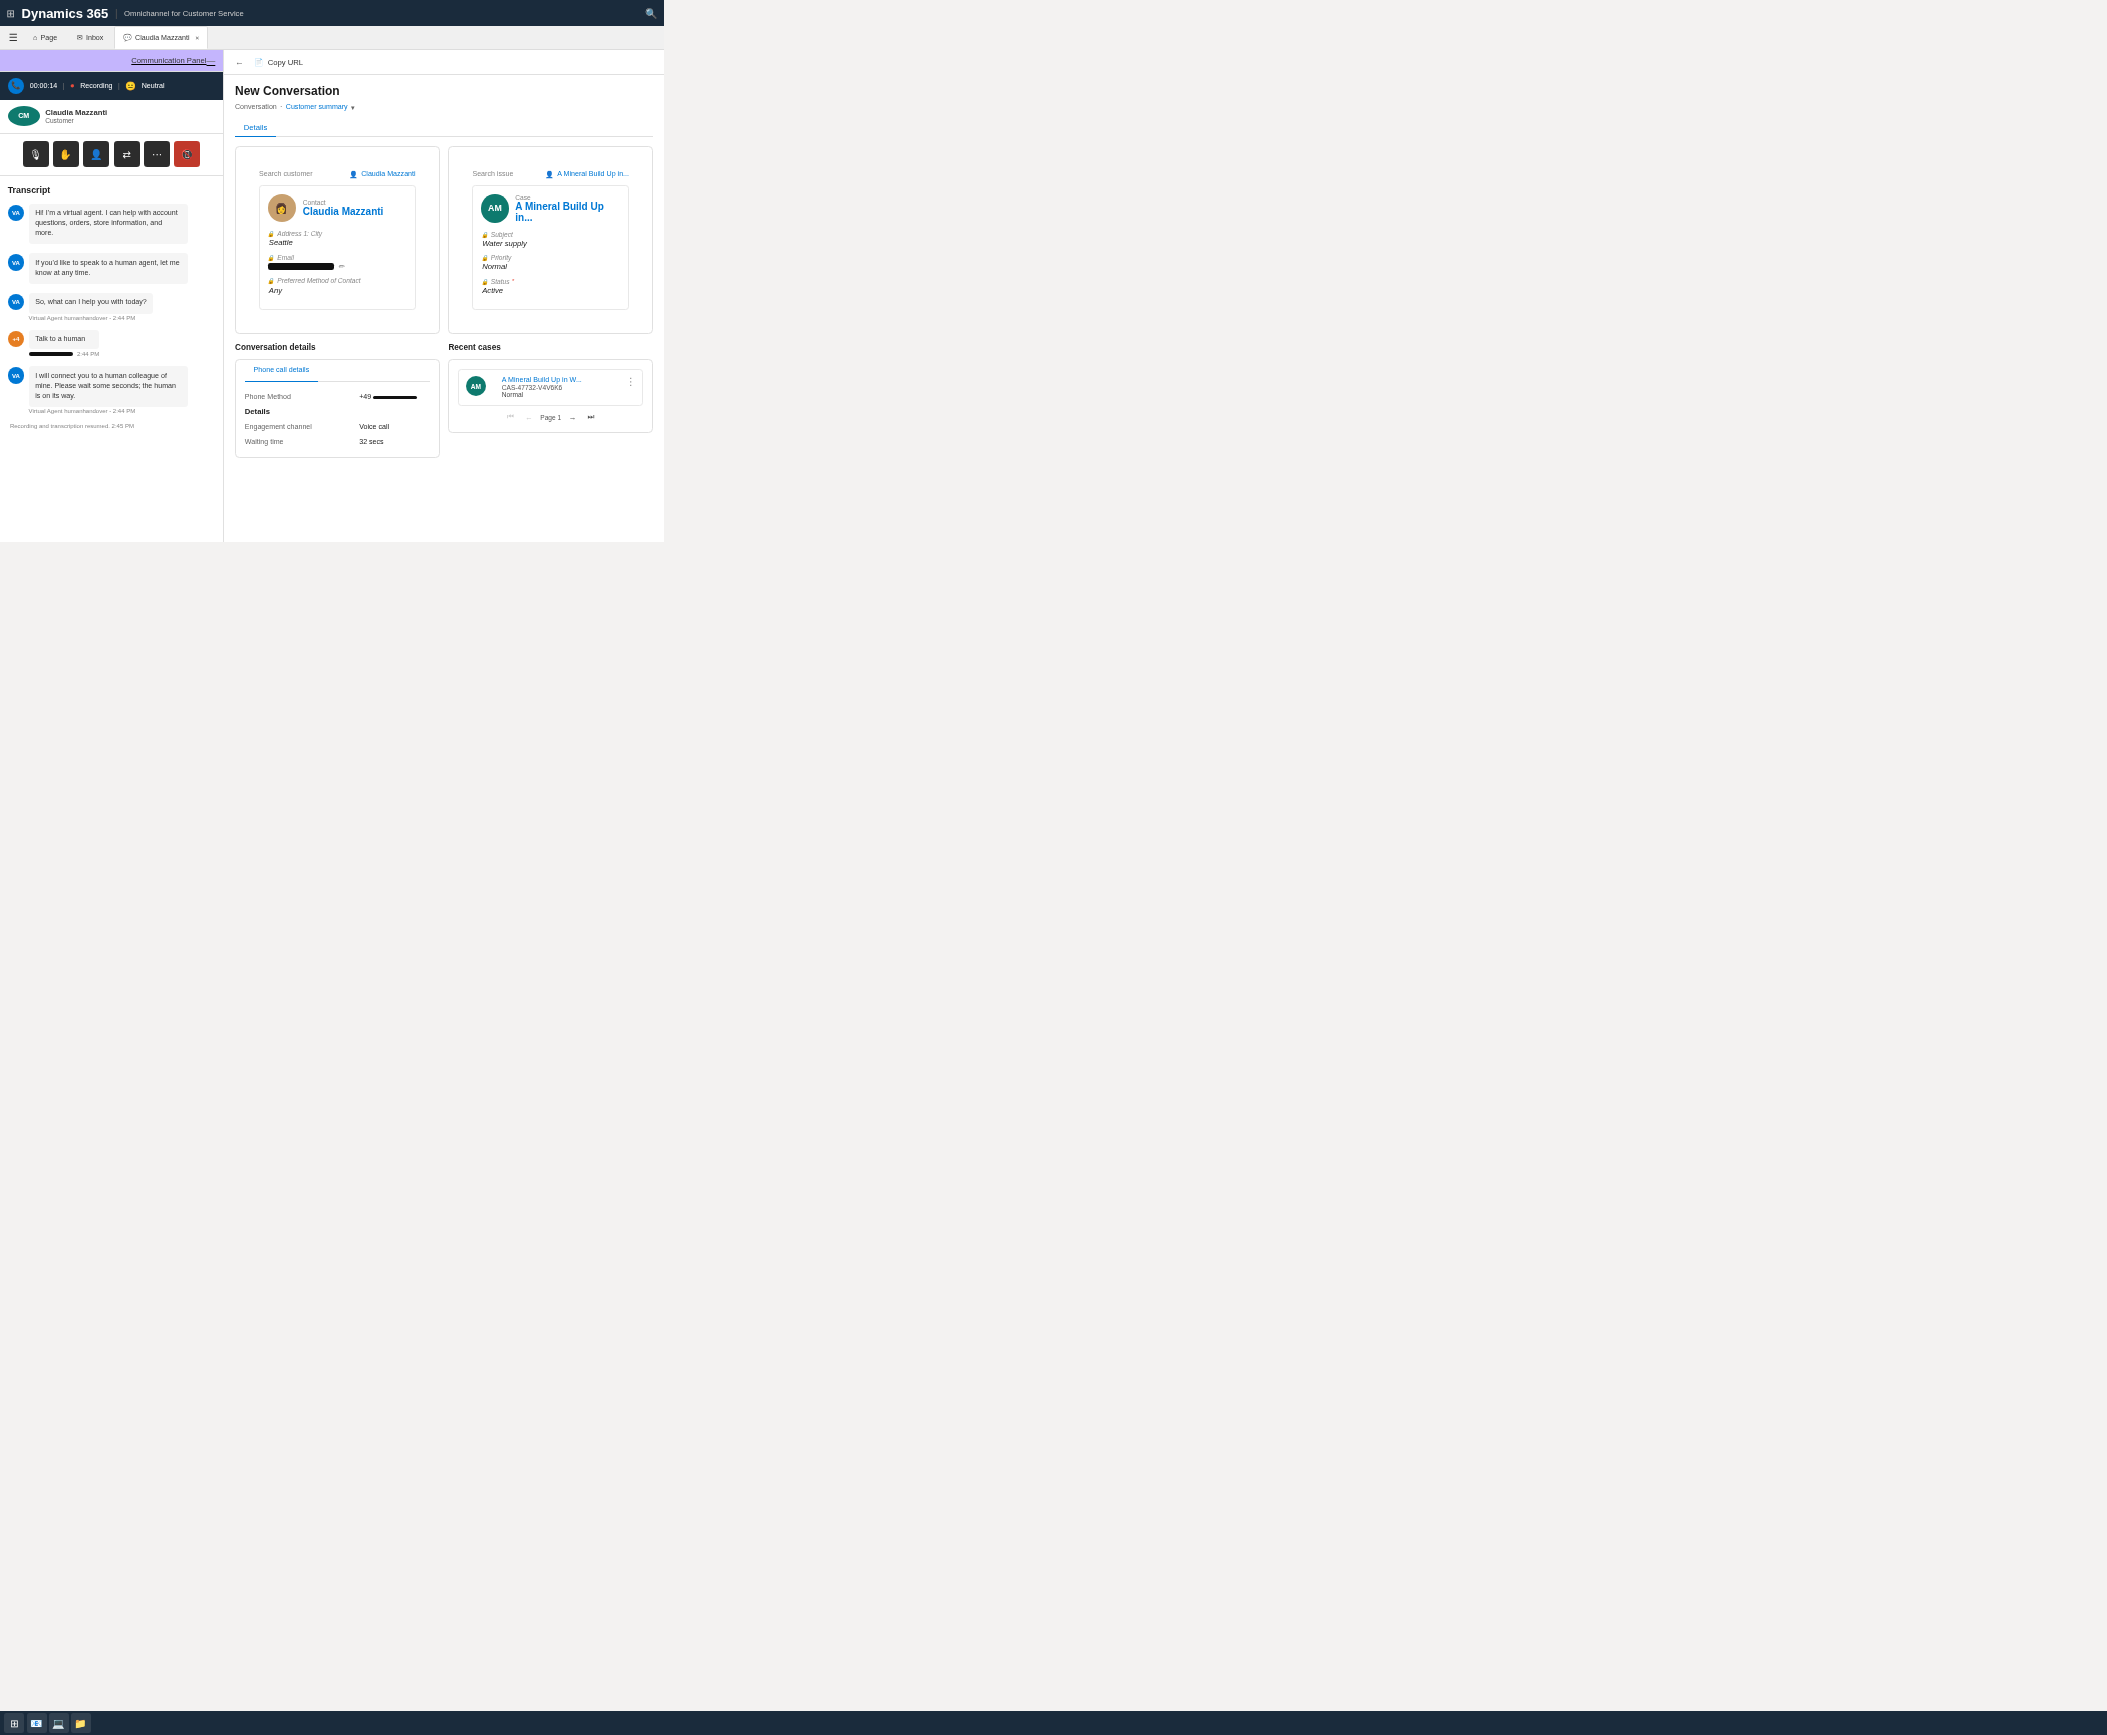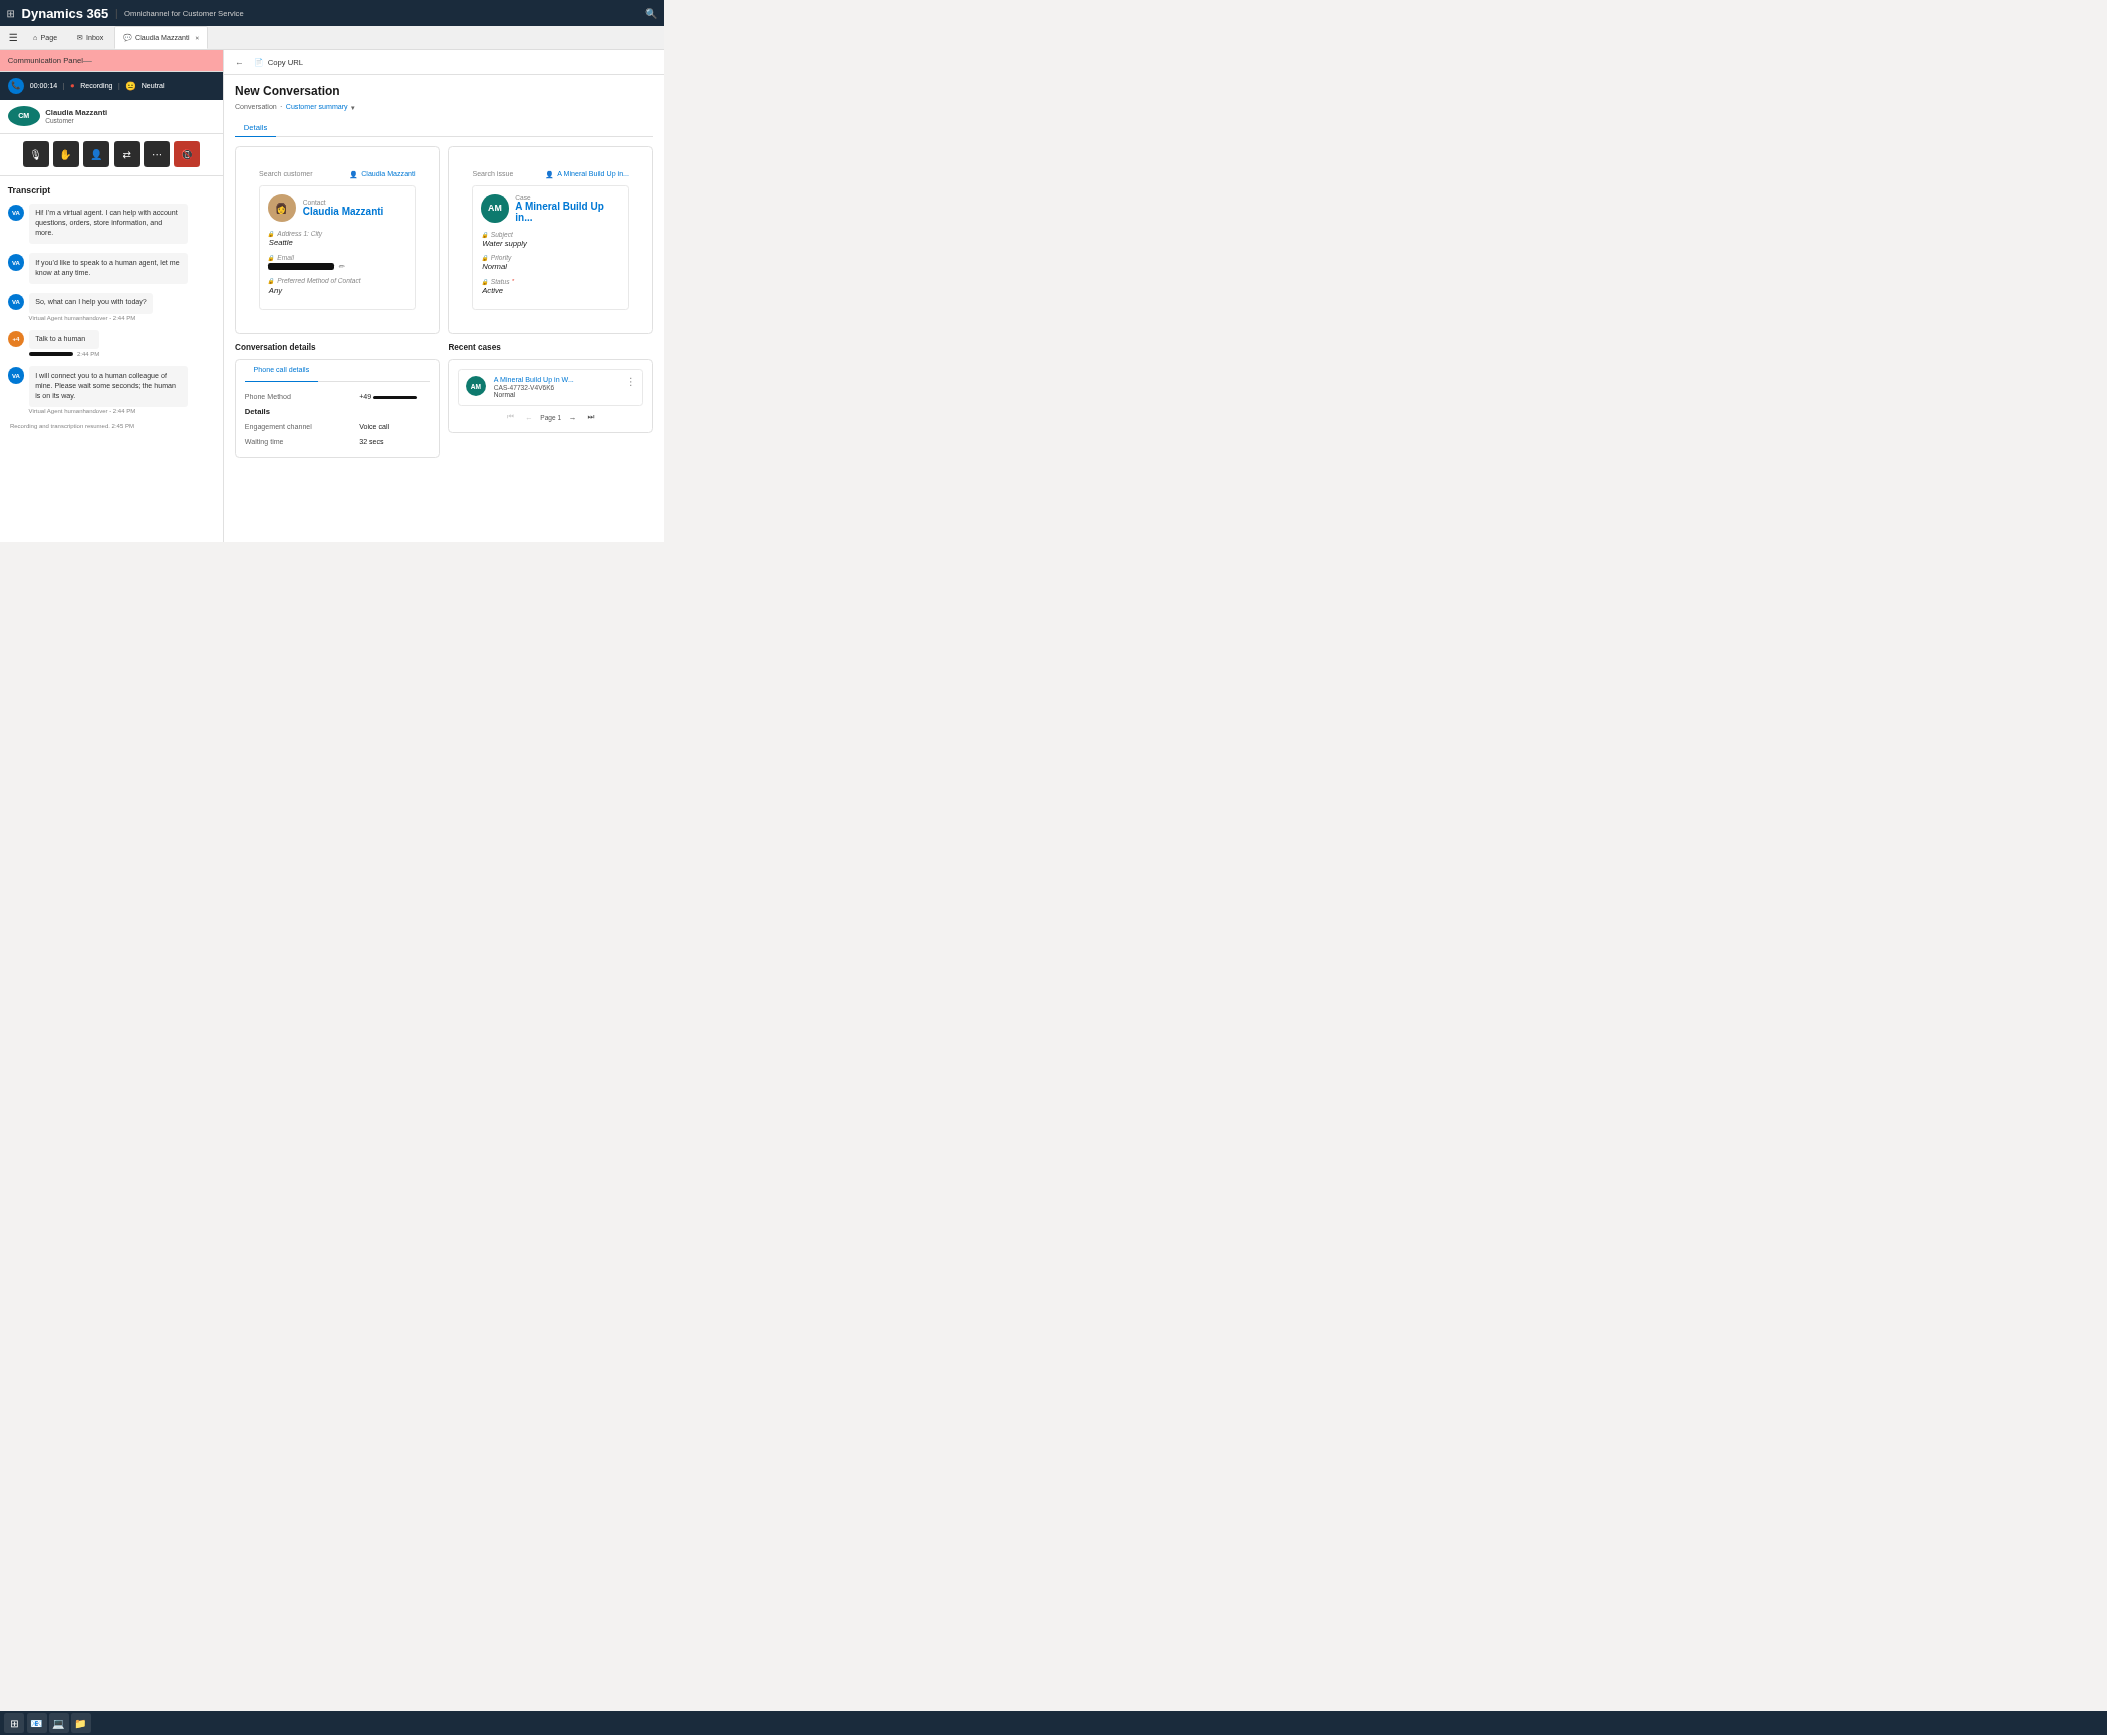--- a/index.html
+++ b/index.html
@@ -62,26 +62,27 @@
     
     .comm-panel {
       width: 224px;
       min-width: 224px;
       background: #f8f8f8;
       border-right: 0.5px solid #e0e0e0;
       display: flex;
       flex-direction: column;
     }
     .comm-panel-header {
-      background: #fca5a5;
+      background: #c4b5fd;
       border-bottom: 0.5px solid #ddd;
       padding: 5.5px 7.7px;
       display: flex;
       align-items: center;
-      justify-content: flex-start;
+      justify-content: flex-end;
+      text-decoration: underline;
     }
     .comm-panel-title { font-size: 7.7px; color: #333; font-weight: 500; }
     .comm-panel-minimize { font-size: 8.8px; color: #666; cursor: pointer; }
 
     
     .call-bar {
       background: #1a2b3c;
       padding: 5.5px 7.7px;
       display: flex;
       align-items: center;
@@ -432,21 +433,21 @@
     }
     .case-item {
       border: 0.5px solid #e8e8e8;
       border-radius: 3.3px;
       padding: 6.6px;
       margin-bottom: 4.4px;
     }
     .case-item-row {
       display: flex;
       align-items: flex-start;
-      gap: 8px;
+      gap: 16px;
     }
     .case-item-avatar {
       width: 20px; height: 20px;
       border-radius: 50%;
       background: #0e7a6e;
       display: flex; align-items: center; justify-content: center;
       color: white; font-size: 6.6px; font-weight: 700;
       flex-shrink: 0;
     }
     .case-item-info { flex: 1; }

